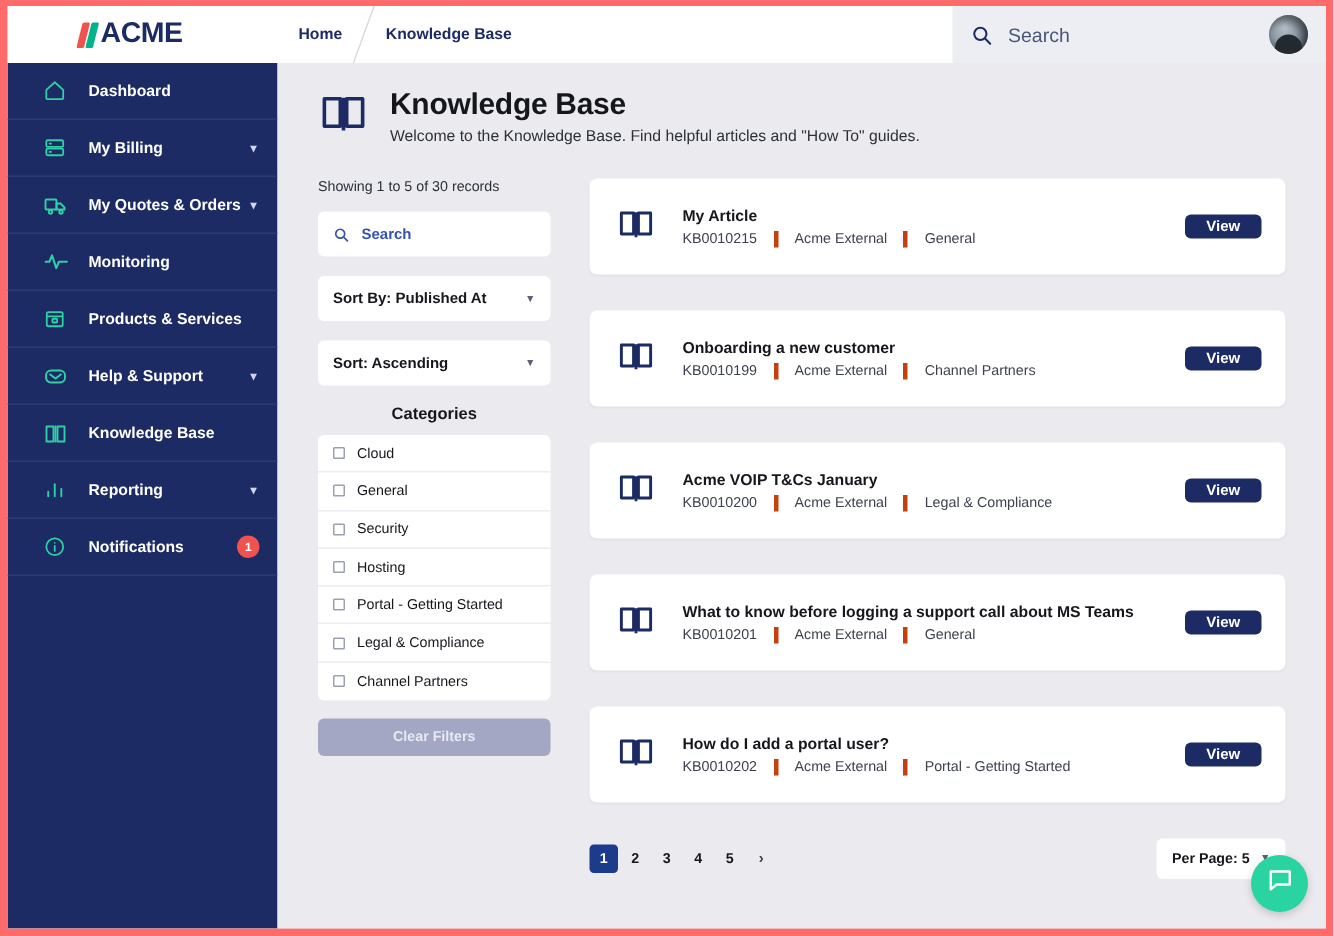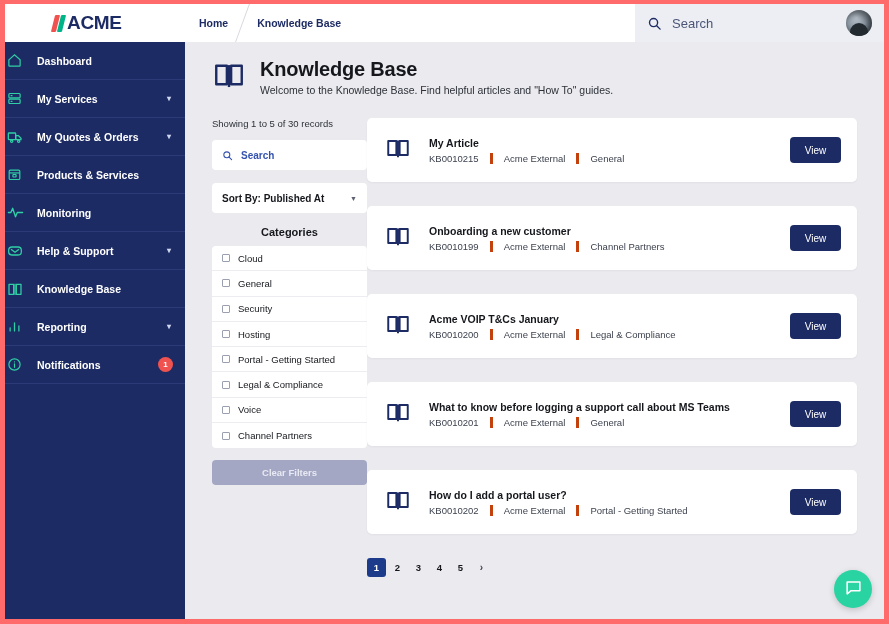--- a/index.html
+++ b/index.html
@@ -123,21 +123,21 @@
     position: absolute;
     top: 38px; left: 0;
     width: 180px;
     height: 577px;
     background: #1d2b64;
   }
   .nav-item {
     height: 38px;
     display: flex;
     align-items: center;
-    padding: 0 2px;
+    padding: 0 24px;
     border-bottom: 1px solid #2c3b78;
     color: #ffffff;
     font-size: 10.5px;
     font-weight: 700;
     position: relative;
     cursor: pointer;
   }
   .nav-item .ic {
     width: 22px;
     display: flex;
@@ -190,20 +190,21 @@
   }
   .page-sub {
     font-size: 10.5px;
     color: #2c3038;
     margin-top: 3px;
   }
 
   .body-cols {
     display: flex;
     padding: 22px 27px 0 27px;
+    gap: 26px;
   }
 
   
   .filters { width: 155px; flex: none; }
   .records {
     font-size: 9.5px;
     color: #2c3038;
     margin-bottom: 11px;
   }
   .fsearch {
@@ -306,27 +307,27 @@
   .card .cmeta {
     display: flex;
     align-items: flex-start;
     font-size: 9.5px;
     color: #3d424e;
     white-space: nowrap;
   }
   .card .cmeta .piece { padding-right: 11px; }
   .card .cmeta .piece + .piece { padding-left: 11px; border-left: 3px solid #c2410c; }
   .view-btn {
-    width: 51px; height: 26px;
+    width: 51px; height: 16px;
     background: #1d2b64;
     color: #fff;
     border: none;
     border-radius: 4px;
     font-size: 10px;
-    font-weight: 400;
+    font-weight: 700;
     cursor: pointer;
     flex: none;
     font-family: "Liberation Sans", sans-serif;
   }
 
   
   .pager {
     display: flex;
     align-items: center;
     margin-top: 4px;
@@ -422,55 +423,55 @@
 
     <div class="nav-item">
       <span class="ic">
         <svg width="15" height="15" viewBox="0 0 24 24" fill="none" stroke="currentColor" stroke-width="1.9">
           <rect x="3" y="4" width="18" height="7" rx="1.5"></rect>
               <rect x="3" y="13" width="18" height="7" rx="1.5"></rect>
           <line x1="6.5" y1="7.5" x2="8" y2="7.5" stroke-linecap="round"></line>
           <line x1="6.5" y1="16.5" x2="8" y2="16.5" stroke-linecap="round"></line>
         </svg>
       </span>
-      <span class="lbl">My Services</span>
+      <span class="lbl">My Billing</span>
       <span class="caret">▾</span>
     </div>
 
     <div class="nav-item">
       <span class="ic">
         <svg width="16" height="16" viewBox="0 0 24 24" fill="none" stroke="currentColor" stroke-width="1.9">
           <rect x="2" y="6" width="11" height="10" rx="1"></rect>
           <path d="M13 10h4l4 4v2h-8z"></path>
           <circle cx="7" cy="18.5" r="1.7"></circle>
               <circle cx="17.5" cy="18.5" r="1.7"></circle>
         </svg>
       </span>
       <span class="lbl">My Quotes &amp; Orders</span>
       <span class="caret">▾</span>
     </div>
 
     <div class="nav-item">
       <span class="ic">
+        <svg width="17" height="17" viewBox="0 0 24 24" fill="none" stroke="currentColor" stroke-width="1.9" stroke-linecap="round" stroke-linejoin="round">
+          <path d="M2 12h3.5l2.5-6 4 12 2.5-6H22"></path>
+        </svg>
+      </span>
+      <span class="lbl">Monitoring</span>
+    </div>
+
+    <div class="nav-item">
+      <span class="ic">
         <svg width="15" height="15" viewBox="0 0 24 24" fill="none" stroke="currentColor" stroke-width="1.9">
           <rect x="3.5" y="5" width="17" height="15" rx="1.8"></rect>
           <line x1="3.5" y1="9.5" x2="20.5" y2="9.5"></line>
           <rect x="9.5" y="12" width="5" height="4" rx="0.8"></rect>
         </svg>
       </span>
       <span class="lbl">Products &amp; Services</span>
-    </div>
-
-    <div class="nav-item">
-      <span class="ic">
-        <svg width="17" height="17" viewBox="0 0 24 24" fill="none" stroke="currentColor" stroke-width="1.9" stroke-linecap="round" stroke-linejoin="round">
-          <path d="M2 12h3.5l2.5-6 4 12 2.5-6H22"></path>
-        </svg>
-      </span>
-      <span class="lbl">Monitoring</span>
     </div>
 
     <div class="nav-item">
       <span class="ic">
         <svg width="16" height="16" viewBox="0 0 24 24" fill="none" stroke="currentColor" stroke-width="1.9" stroke-linejoin="round">
           <rect x="2.5" y="6" width="19" height="12" rx="5"></rect>
           <path d="M6 9.5l6 4.5 6-4.5"></path>
         </svg>
       </span>
       <span class="lbl">Help &amp; Support</span>
@@ -545,20 +546,24 @@
             </svg>
           </span>
           <span class="s-ph">Search</span>
         </div>
 
         <div class="fselect">
           <span>Sort By: Published At</span>
           <span class="cv">▼</span>
         </div>
 
+        <div class="fselect">
+          <span>Sort: Ascending</span>
+          <span class="cv">▼</span>
+        </div>
 
         <div class="cat-title">Categories</div>
 
         <div class="cat-list">
           <div class="cat-row">
             <span class="cbox"></span>
             <span class="cat-lbl">Cloud</span>
           </div>
           <div class="cat-row">
             <span class="cbox"></span>
@@ -572,24 +577,20 @@
             <span class="cbox"></span>
             <span class="cat-lbl">Hosting</span>
           </div>
           <div class="cat-row">
             <span class="cbox"></span>
             <span class="cat-lbl">Portal - Getting Started</span>
           </div>
           <div class="cat-row">
             <span class="cbox"></span>
             <span class="cat-lbl">Legal &amp; Compliance</span>
-          </div>
-          <div class="cat-row">
-            <span class="cbox"></span>
-            <span class="cat-lbl">Voice</span>
           </div>
           <div class="cat-row">
             <span class="cbox"></span>
             <span class="cat-lbl">Channel Partners</span>
           </div>
         </div>
 
         <button class="clear-btn">Clear Filters</button>
       </div>
 
@@ -691,20 +692,24 @@
         </div>
 
         <div class="pager">
           <div class="pg active">1</div>
           <div class="pg">2</div>
           <div class="pg">3</div>
           <div class="pg">4</div>
           <div class="pg">5</div>
           <div class="pg next">›</div>
 
+          <div class="perpage">
+            <span>Per Page: 5</span>
+            <span class="cv">▼</span>
+          </div>
         </div>
 
       </div>
     </div>
   </div>
 
   <div class="chat-fab">
     <span>
       <svg width="19" height="19" viewBox="0 0 24 24" fill="none" stroke="#ffffff" stroke-width="2" stroke-linejoin="round">
         <path d="M4 5h16v11H9l-5 4z"></path>

